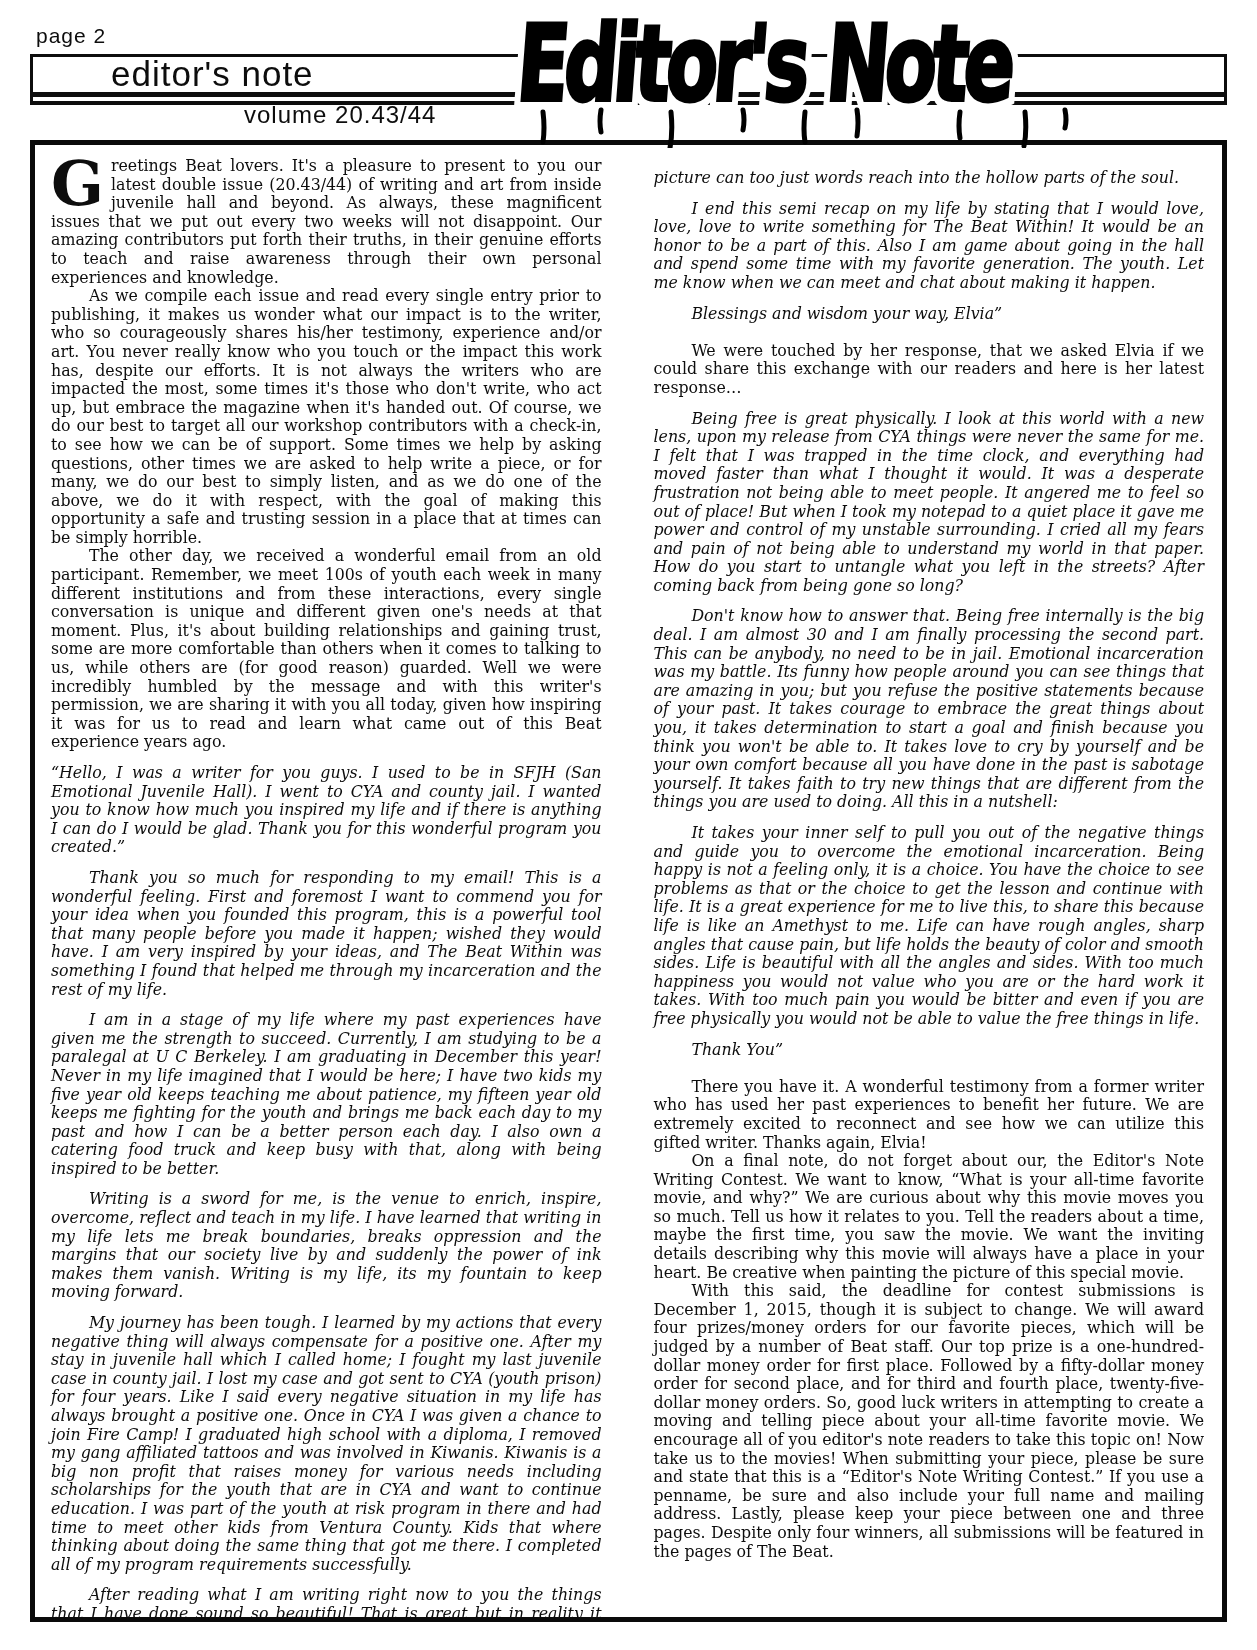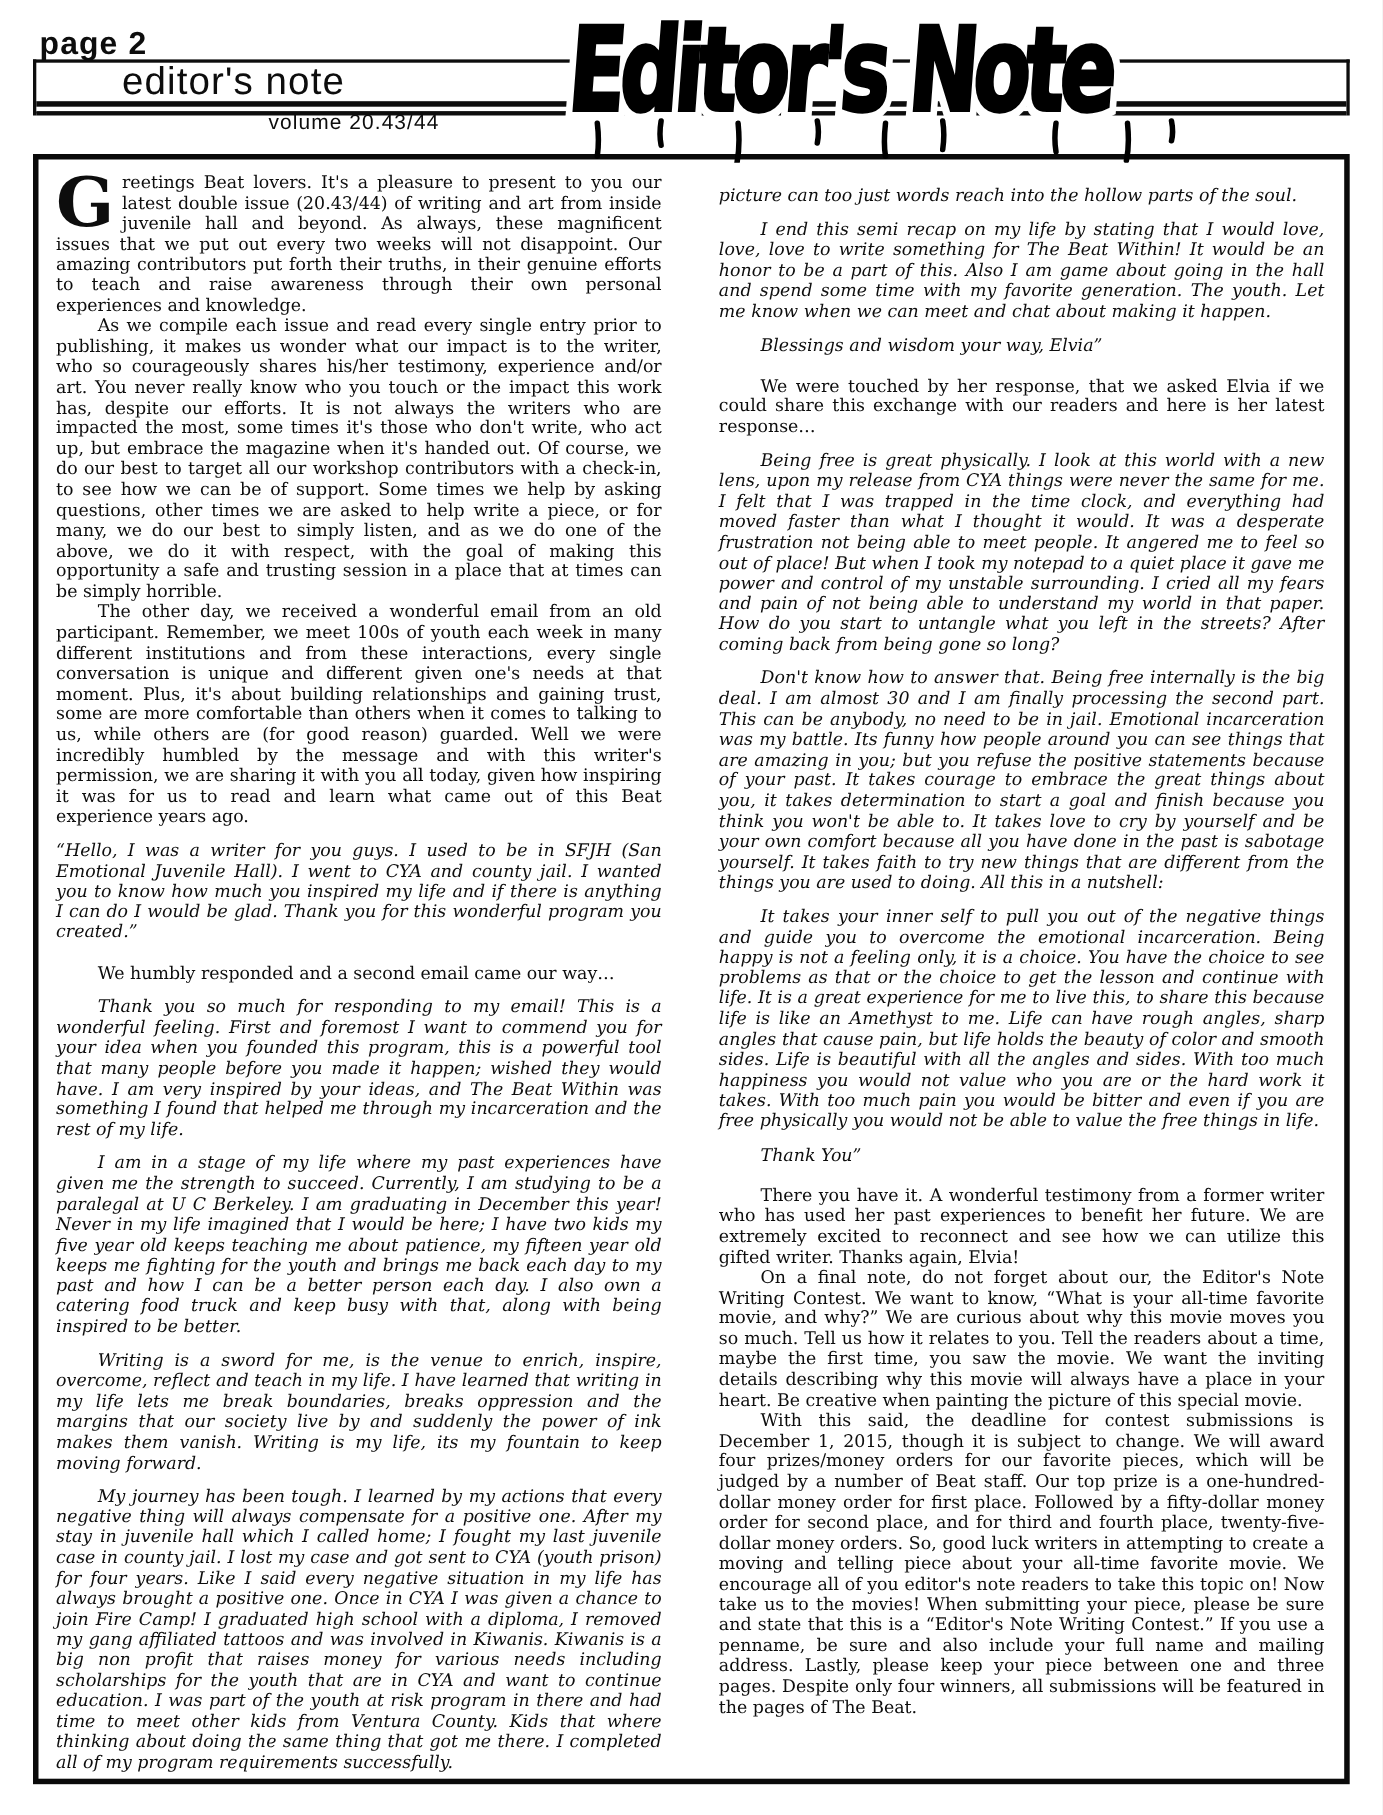--- a/index.html
+++ b/index.html
@@ -9,38 +9,38 @@
     width:1257px; height:1650px;
     background:#fff;
     color:#0d0d0d;
     overflow:hidden;
     font-family:"DejaVu Serif", serif;
   }
   
   .page-label {
     position:absolute; left:36px; top:24px;
     font-family:"Liberation Sans", sans-serif;
-    font-size:29px; letter-spacing:1px;font-weight:bold;
+    font-size:21px; letter-spacing:1px;
   }
   .band {
     position:absolute; left:30px; top:54px; width:1197px;
     border:3px solid #0d0d0d; border-bottom:none;
   }
   .band-text {
     display:block;
     padding:0 0 1px 78px;
     font-family:"Liberation Sans", sans-serif;
     font-size:35px; letter-spacing:1px; line-height:34px;
   }
   .band-rules { border-top:5px solid #0d0d0d; border-bottom:3px solid #0d0d0d; height:13px; }
   .band-rules .mid-rule { height:2px; background:#0d0d0d; margin-top:4px; }
   .volume-label {
     position:absolute; left:244px; top:101px;
     font-family:"Liberation Sans", sans-serif;
-    font-size:19px; letter-spacing:1px;
+    font-size:24px; letter-spacing:1px;
   }
   .logo-wrap { position:absolute; left:505px; top:8px; z-index:5; }
   
   .frame {
     position:absolute; left:30px; top:140px;
     width:1197px; height:1482px;
     border:5px solid #0a0a0a;
     padding:12px 18px 10px 16px;
     overflow:hidden;
   }
@@ -100,21 +100,20 @@
   </div>
 
   <div class="frame">
     <div class="cols">
 
       <div class="col">
         <p><span class="dropcap">G</span><span>reetings Beat lovers. It's a pleasure to present to you our latest double issue (20.43/44) of writing and art from inside juvenile hall and beyond.  As always, these magnificent issues that we put out every two weeks will not disappoint. Our amazing contributors put forth their truths, in their genuine efforts to teach and raise awareness through their own personal experiences and knowledge.</span></p>
         <p class="ind">As we compile each issue and read every single entry prior to publishing, it makes us wonder what our impact is to the writer, who so courageously shares his/her testimony, experience and/or art. You never really know who you touch or the impact this work has, despite our efforts.  It is not always the writers who are impacted the most, some times it's those who don't write, who act up, but embrace the magazine when it's handed out.  Of course, we do our best to target all our workshop contributors with a check-in, to see how we can be of support. Some times we help by asking questions, other times we are asked to help write a piece, or for many, we do our best to simply listen, and as we do one of the above, we do it with respect, with the goal of making this opportunity a safe and trusting session in a place that at times can be simply horrible.</p>
         <p class="ind">The other day, we received a wonderful email from an old participant. Remember, we meet 100s of youth each week in many different institutions and from these interactions, every single conversation is unique and different given one's needs at that moment. Plus, it's about building relationships and gaining trust, some are more comfortable than others when it comes to talking to us, while others are (for good reason) guarded.    Well we were incredibly humbled by the message and with this writer's permission, we are sharing it with you all today, given how inspiring it was for us to read and learn what came out of this Beat experience years ago.</p>
         <p class="i gap">“Hello, I was a writer for you guys. I used to be in SFJH (San Emotional Juvenile Hall). I went to CYA and county jail. I wanted you to know how much you inspired my life and if there is anything  I can do I would  be glad. Thank you for this wonderful program you created.”</p>
-        <p class="ind gap">We humbly responded and a second email came our way…</p>
         <p class="i ind gap">Thank you so much for responding to my email! This is a wonderful feeling. First and foremost I want to commend you for your idea when you founded this program, this is a powerful tool that many people before you made it happen; wished they would have. I am very inspired by your ideas, and The Beat Within was something I found that helped me through my incarceration and the rest of my life.</p>
         <p class="i ind">I am in a stage of my life where my past experiences have given me the strength to succeed. Currently, I am studying to be a paralegal at U C Berkeley. I am graduating in December this year! Never in my life imagined that I would be here; I have two kids my five year old keeps teaching me about patience, my fifteen year old keeps me fighting for the youth and brings me back each day to my past and how I can be a better person each day. I also own a catering food truck and keep busy with that, along with being inspired to be better.</p>
         <p class="i ind">Writing is a sword for me, is the venue to enrich, inspire, overcome, reflect and teach in my life. I have learned that writing in my life lets me break boundaries, breaks oppression and the margins that our society live by and suddenly the power of ink makes them vanish. Writing is my life, its my fountain to keep moving forward.</p>
         <p class="i ind">My journey has been tough. I learned by my actions that every negative thing will always compensate for a positive one. After my stay in juvenile hall which I called home; I fought my last juvenile case in county jail. I lost my case and got sent to CYA (youth prison) for four years. Like I said every negative situation in my life has always brought a positive one. Once in CYA I was given a chance to join Fire Camp! I graduated high school with a diploma, I removed my gang affiliated tattoos and was involved in Kiwanis. Kiwanis is a big non profit that raises money for various needs including scholarships for the youth that are in CYA and want to continue education. I was part of the youth at risk program in there and had time to meet other kids from Ventura County. Kids that where thinking about doing the same thing that got me there. I completed all of my program requirements successfully.</p>
         <p class="i ind">After reading what I am writing right now to you the things that I have done sound so beautiful! That is great but in reality it was a lot of effort and concentration. Most importantly it was learning to have faith in who I am and knowing that I was placed there to be alive not in the streets having to survive. That is the ingredient that was put in my mixture of making life. I continued writing throughout my incarceration so as I grew older in there I could see my writing changed, I could go back in life and keep those thoughts alive exactly how they occurred at the time. That is the power of ink, a picture can say a lot, but words can make you feel what you are saying and can take you there with an exquisite taste in your mouth. A</p>
       </div>
 
       <div class="col">
         <p class="i">picture can too just words reach into the hollow parts of the soul.</p>
         <p class="i ind">I end this semi recap on my life by stating that I would love, love, love to write something for The Beat Within! It would be an honor to be a part of this. Also I am game about going in the hall and spend some time with my favorite generation. The youth. Let me know when we can meet and chat about making it happen.</p>

